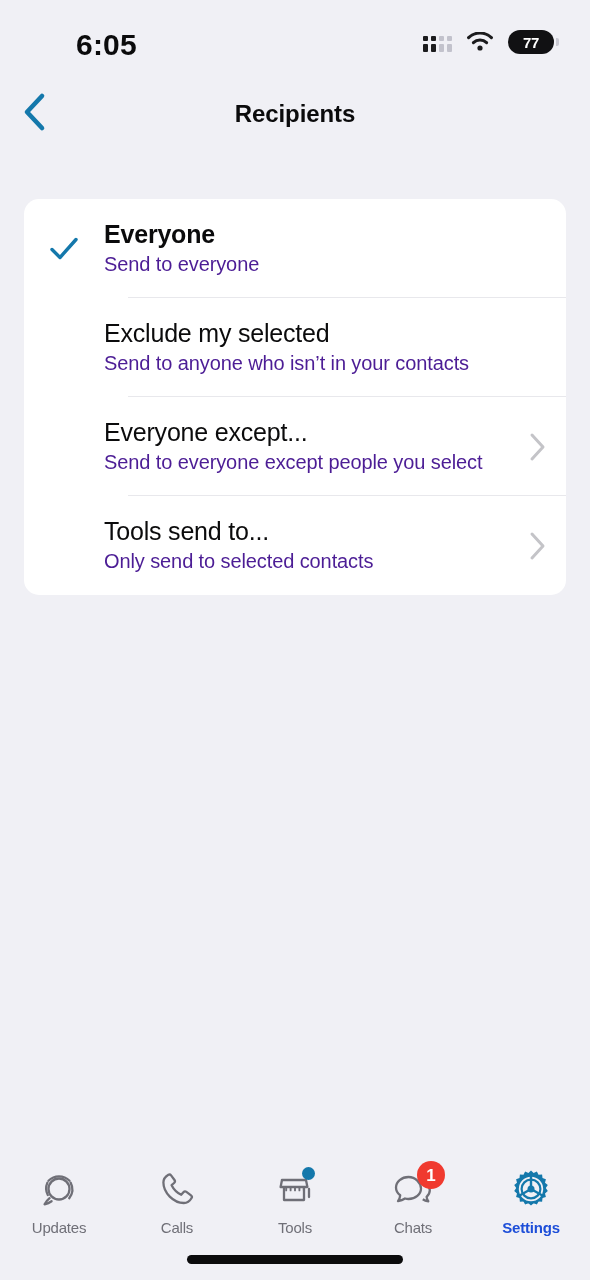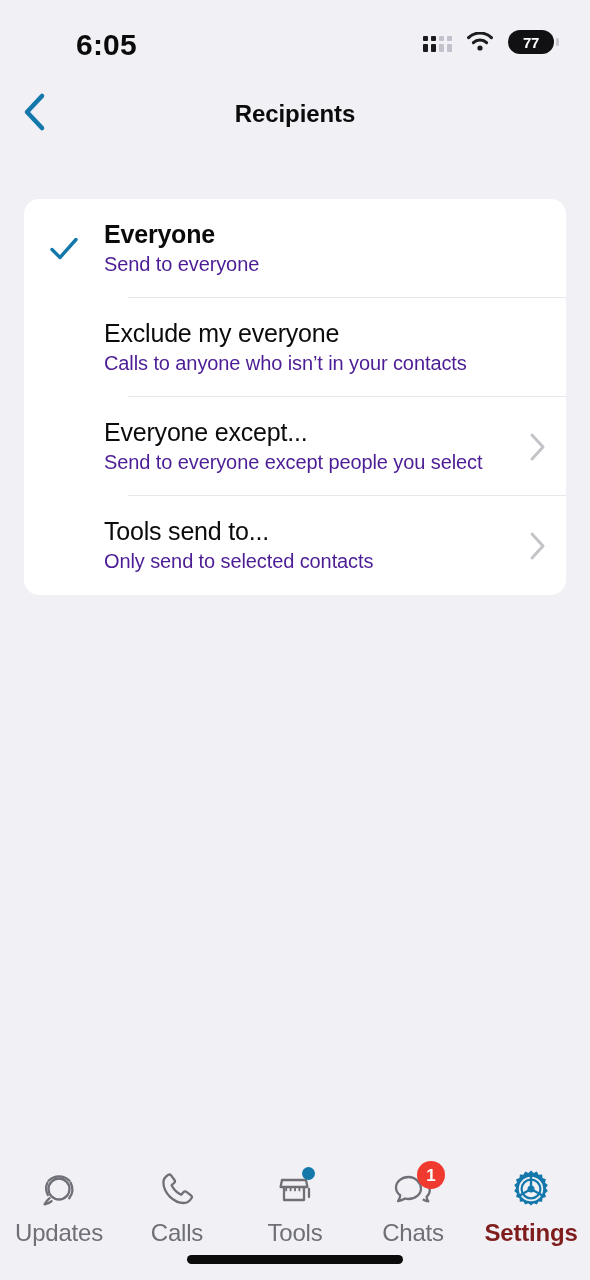--- a/index.html
+++ b/index.html
@@ -130,23 +130,23 @@
     display:flex; flex-direction:column; align-items:center;
     gap:7px;
     cursor:pointer;
   }
   .tab-icon {
     position:relative;
     width:46px; height:46px;
     display:flex; align-items:center; justify-content:center;
   }
   .tab-label {
-    font-size:24px; color:#6f6f77; letter-spacing:-0.2px;text-align:right;
-  }
-  .tab-item.active .tab-label { color:#7f1d1d; font-weight:700; }
+    font-size:15px; color:#6f6f77; letter-spacing:-0.2px;text-align:right;
+  }
+  .tab-item.active .tab-label { color:#1d4ed8; font-weight:700; }
   .badge-count {
     position:absolute; top:-5px; right:-9px;
     min-width:28px; height:28px; padding:0 6px;
     border-radius:14px; background:#f03a2f;
     color:#fff; font-size:17px; font-weight:600;
     display:flex; align-items:center; justify-content:center;
     line-height:1;
   }
   .badge-dot {
     position:absolute; top:1px; right:3px;
@@ -220,22 +220,22 @@
         <div class="texts">
           <div class="opt-title">Everyone</div>
           <div class="opt-sub">Send to everyone</div>
         </div>
         <div class="chev-slot"></div>
         <div class="divider" style="background: rgb(232, 232, 236);"></div>
       </div>
       <div class="option-row">
         <div class="check-slot"></div>
         <div class="texts">
-          <div class="opt-title">Exclude my everyone</div>
-          <div class="opt-sub">Calls to anyone who isn’t in your contacts</div>
+          <div class="opt-title">Exclude my selected</div>
+          <div class="opt-sub">Send to anyone who isn’t in your contacts</div>
         </div>
         <div class="chev-slot"></div>
         <div class="divider" style="background: rgb(232, 232, 236);"></div>
       </div>
       <div class="option-row">
         <div class="check-slot"></div>
         <div class="texts">
           <div class="opt-title">Everyone except...</div>
           <div class="opt-sub">Send to everyone except people you select</div>
         </div>

